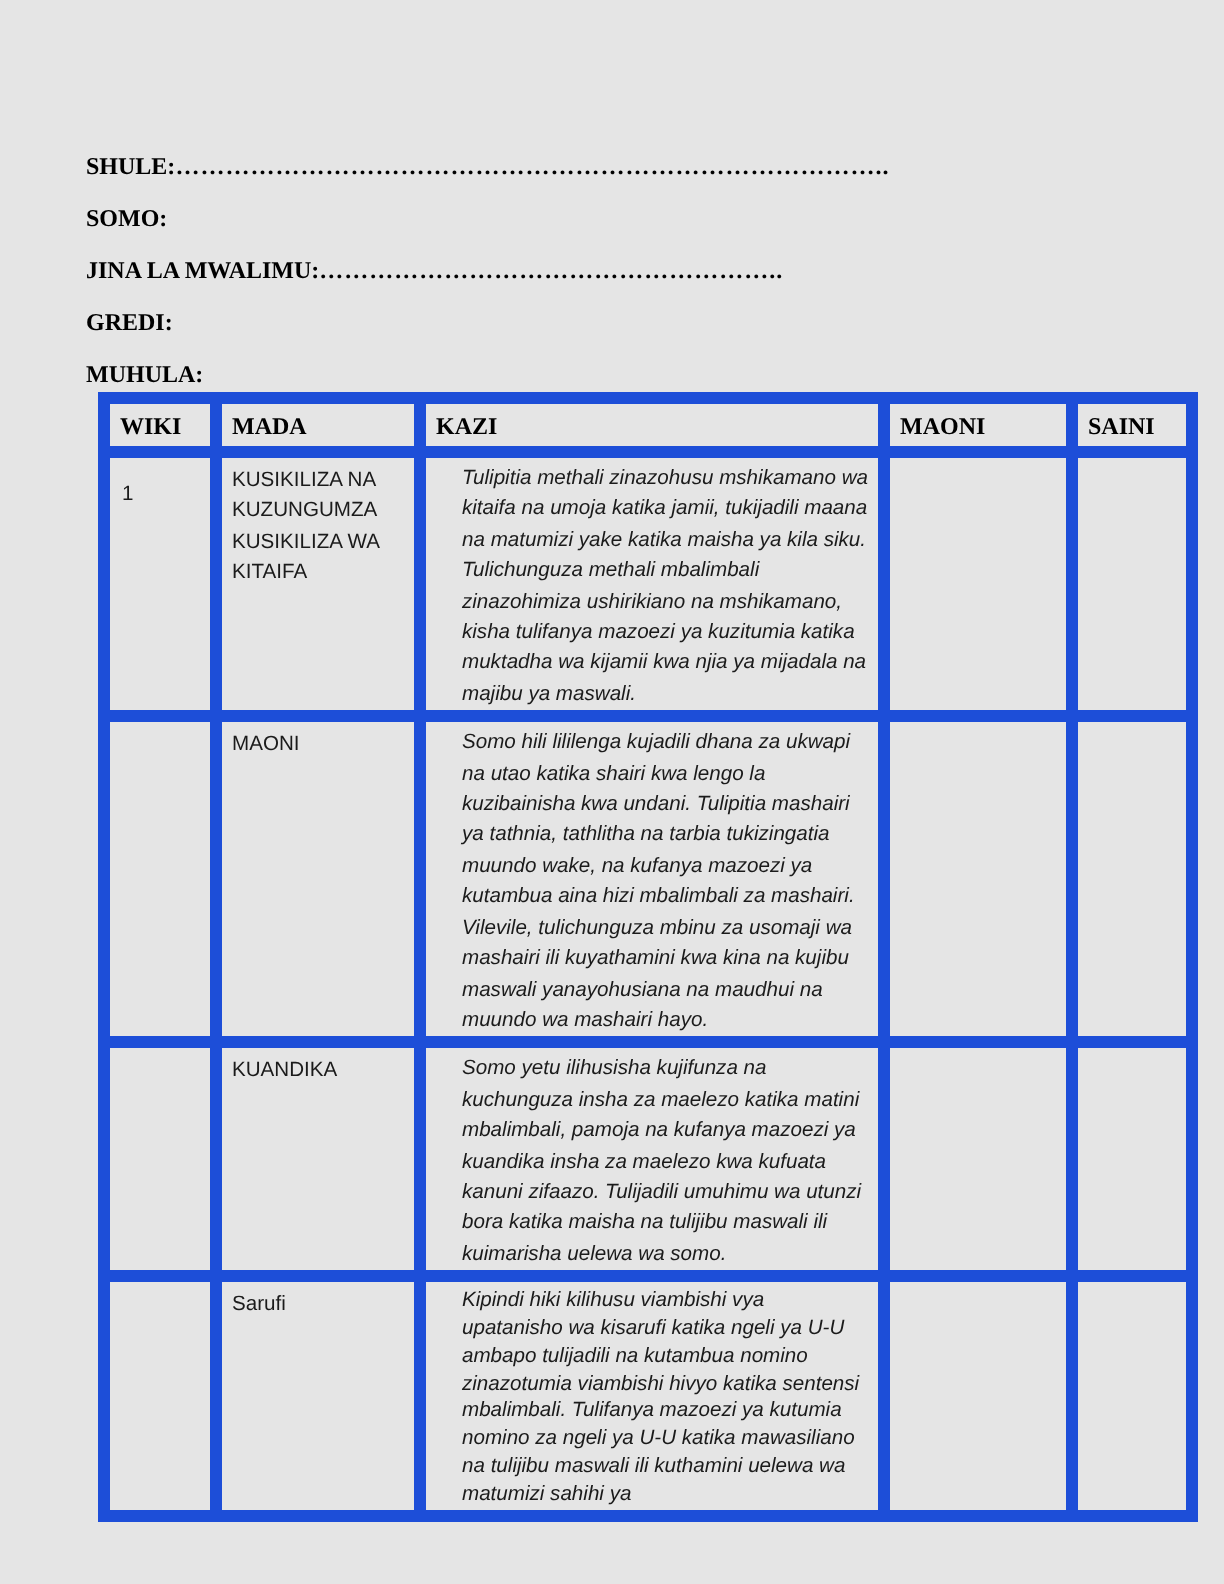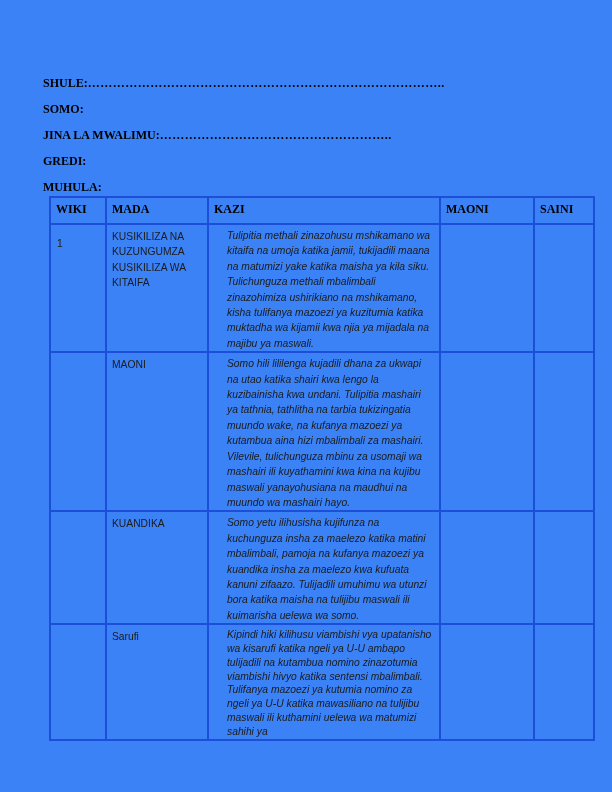--- a/index.html
+++ b/index.html
@@ -4,21 +4,21 @@
 <style>
   html, body {
     margin: 0;
     padding: 0;
     background: #ffffff;
   }
   .page {
     position: relative;
     width: 612px;
     height: 792px;
-    background: #3b82f6;
+    background: #e5e5e5;
     overflow: hidden;
     font-family: "Liberation Serif", serif;
   }
   
   .doc-header {
     position: absolute;
     left: 43px;
     top: 72px;
     width: 540px;
   }
@@ -41,21 +41,21 @@
     width: 544px;
     border-collapse: collapse;
     table-layout: fixed;
   }
   table.worklog col.c-wiki  { width: 56px; }
   table.worklog col.c-mada  { width: 102px; }
   table.worklog col.c-kazi  { width: 232px; }
   table.worklog col.c-maoni { width: 94px; }
   table.worklog col.c-saini { width: 60px; }
   table.worklog th, table.worklog td {
-    border: 2px solid #1d4ed8;
+    border: 6px solid #1d4ed8;
     vertical-align: top;
     box-sizing: border-box;
     overflow: hidden;
   }
   table.worklog th {
     font-family: "Liberation Serif", serif;
     font-size: 12px;
     font-weight: bold;
     color: #000000;
     text-align: left;

